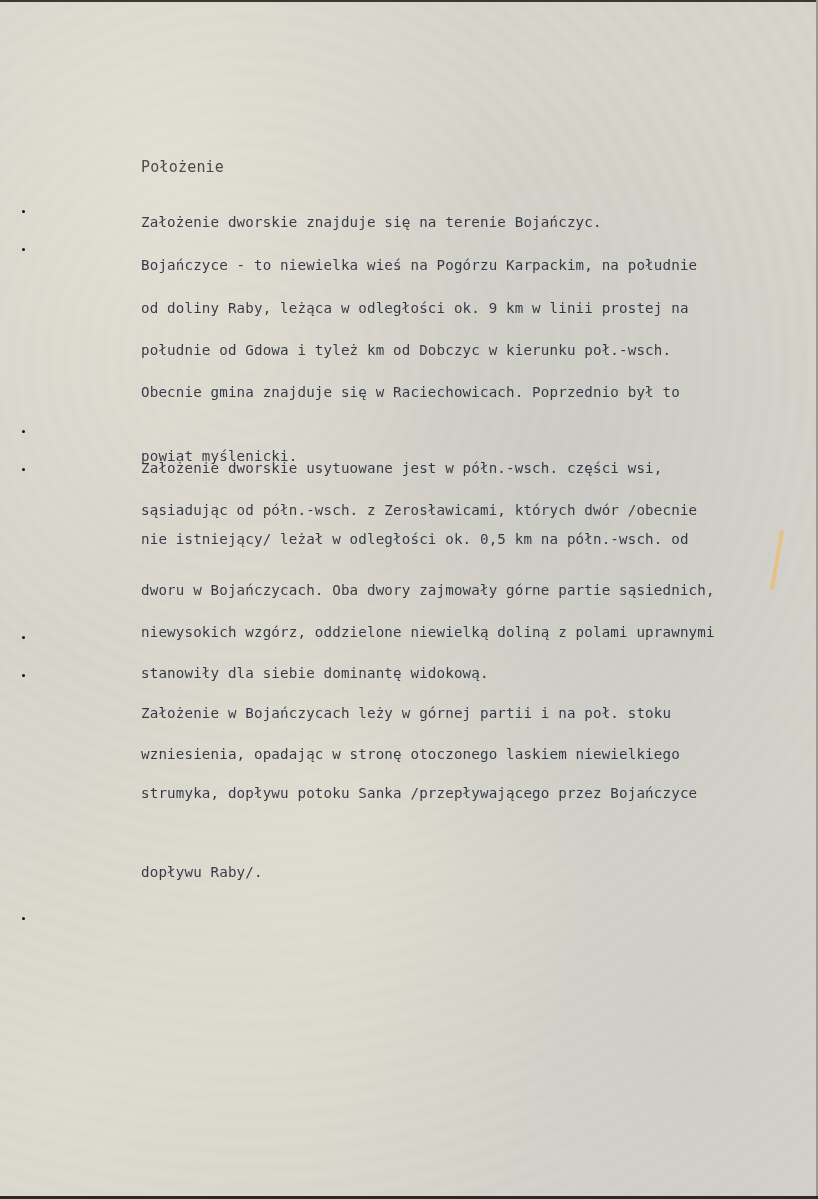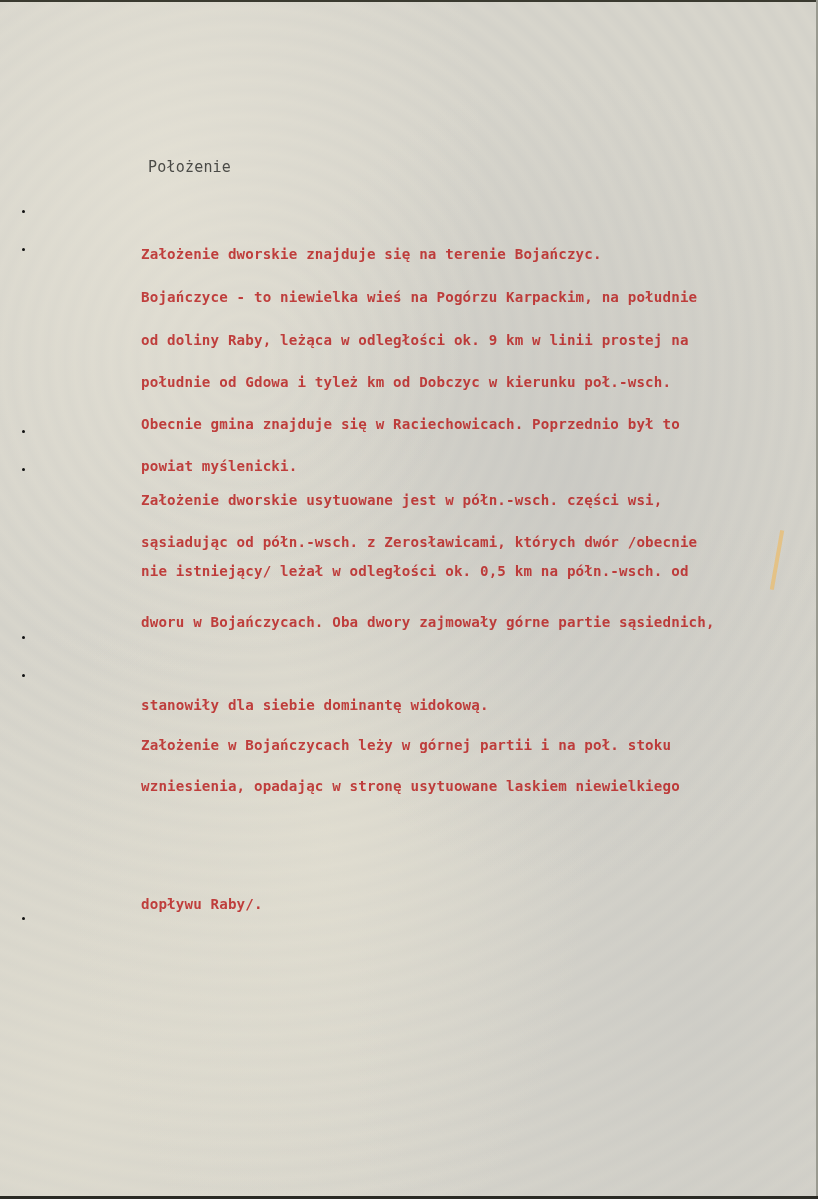--- a/index.html
+++ b/index.html
@@ -44,33 +44,31 @@
       width: 818px; height: 1199px;
     }
     .heading {
       position: absolute;
       left: 141px;
       top: 158px;
       font-family: "DejaVu Sans Mono", monospace;
       font-size: 15px;
       color: #4a4a46;
       letter-spacing: 0.2px;
-      margin-left: 7px;
     }
     .line {
       position: absolute;
       left: 141px;
       font-family: "DejaVu Sans Mono", monospace;
       font-size: 14.2px;
-      color: #b91c1c;
+      color: #0f172a;
       white-space: nowrap;
       letter-spacing: 0.15px;
-      font-weight: bold;
+      font-weight: normal;
       opacity: 0.82;
-      margin-top: 32px;
     }
     .punch {
       position: absolute;
       left: 22px;
       width: 3px;
       height: 3px;
       border-radius: 50%;
       background: #111;
     }
     .tape-mark {
@@ -92,28 +90,30 @@
 <div class="bottom-edge"></div>
 
 <div class="page">
   <div class="heading">Położenie</div>
 
   <div class="line" style="top:214px">Założenie dworskie znajduje się na terenie Bojańczyc.</div>
   <div class="line" style="top:257px">Bojańczyce - to niewielka wieś na Pogórzu Karpackim, na południe</div>
   <div class="line" style="top:300px">od doliny Raby, leżąca w odległości ok. 9 km w linii prostej na</div>
   <div class="line" style="top:342px">południe od Gdowa i tyleż km od Dobczyc w kierunku poł.-wsch.</div>
   <div class="line" style="top:384px">Obecnie gmina znajduje się w Raciechowicach. Poprzednio był to</div>
-  <div class="line" style="top:426px">powiat myślenicki.</div>
+  <div class="line" style="top:448px">powiat myślenicki.</div>
   <div class="line" style="top:460px">Założenie dworskie usytuowane jest w półn.-wsch. części wsi,</div>
   <div class="line" style="top:502px">sąsiadując od półn.-wsch. z Zerosławicami, których dwór /obecnie</div>
   <div class="line" style="top:531px">nie istniejący/ leżał w odległości ok. 0,5 km na półn.-wsch. od</div>
   <div class="line" style="top:582px">dworu w Bojańczycach. Oba dwory zajmowały górne partie sąsiednich,</div>
+  <div class="line" style="top:624px">niewysokich wzgórz, oddzielone niewielką doliną z polami uprawnymi</div>
   <div class="line" style="top:665px">stanowiły dla siebie dominantę widokową.</div>
   <div class="line" style="top:705px">Założenie w Bojańczycach leży w górnej partii i na poł. stoku</div>
-  <div class="line" style="top:746px">wzniesienia, opadając w stronę usytuowane laskiem niewielkiego</div>
+  <div class="line" style="top:746px">wzniesienia, opadając w stronę otoczonego laskiem niewielkiego</div>
+  <div class="line" style="top:785px">strumyka, dopływu potoku Sanka /przepływającego przez Bojańczyce</div>
   <div class="line" style="top:864px">dopływu Raby/.</div>
 
   <div class="punch" style="top:210px"></div>
   <div class="punch" style="top:248px"></div>
   <div class="punch" style="top:430px"></div>
   <div class="punch" style="top:468px"></div>
   <div class="punch" style="top:636px"></div>
   <div class="punch" style="top:674px"></div>
   <div class="punch" style="top:917px"></div>
 

